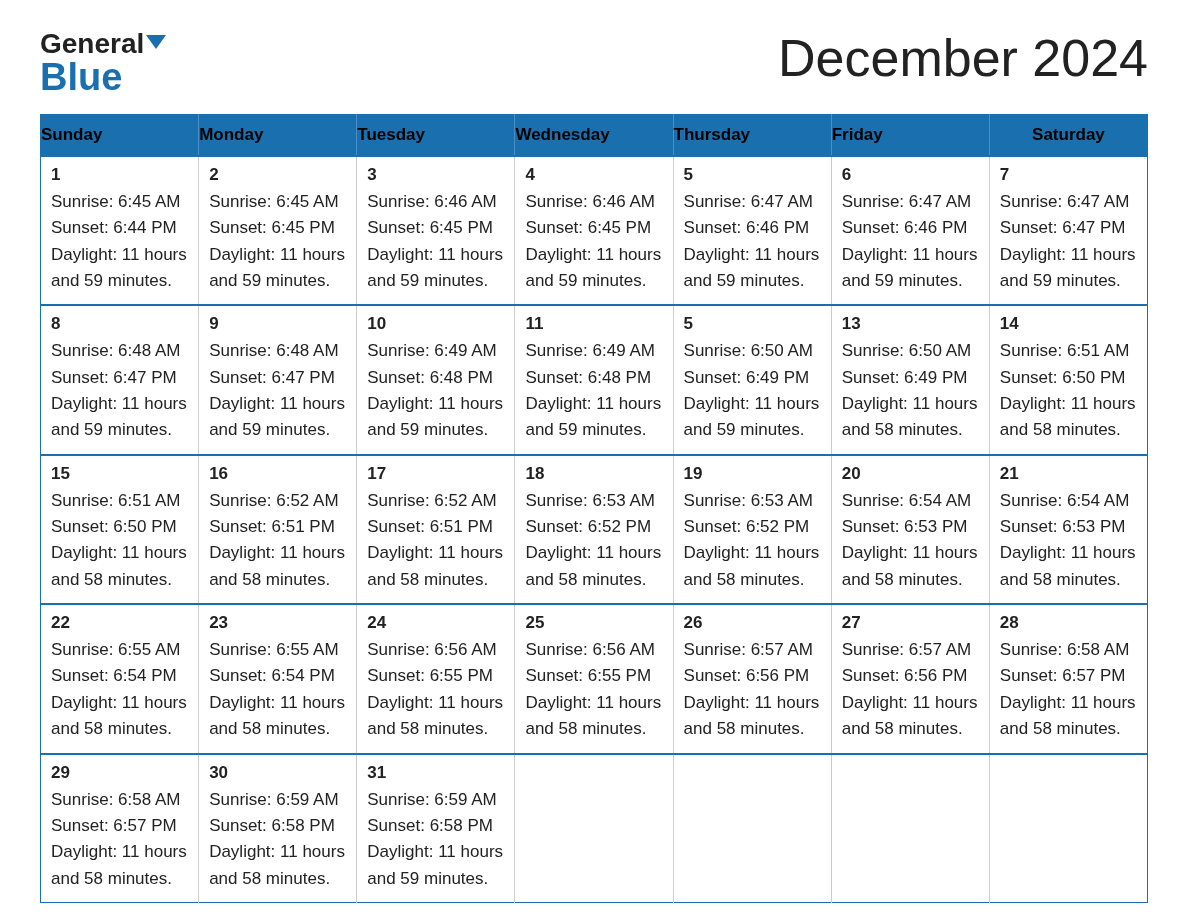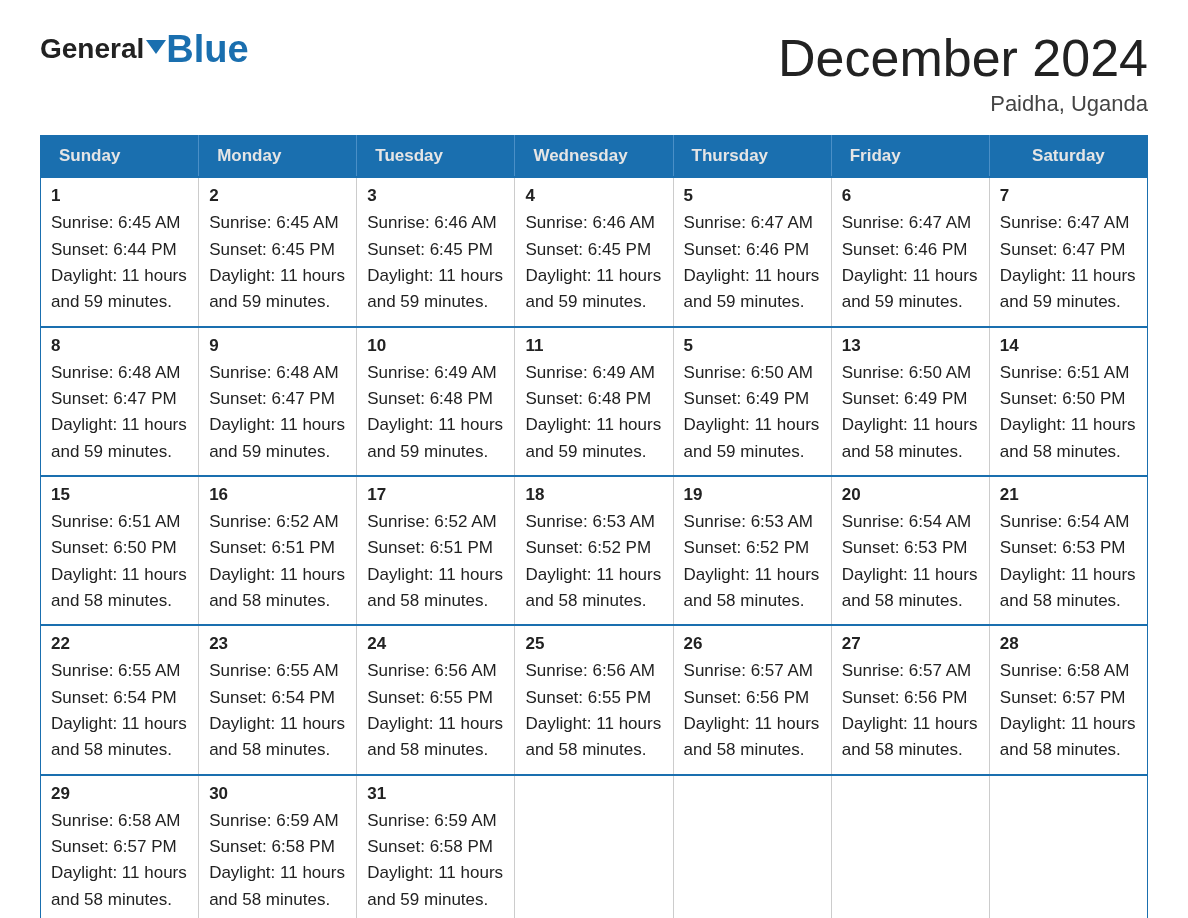--- a/index.html
+++ b/index.html
@@ -12,22 +12,22 @@
       min-height: 918px;
     }
     .header-area {
       display: flex;
       justify-content: space-between;
       align-items: flex-start;
       margin-bottom: 18px;
     }
     .logo {
       display: flex;
-      flex-direction: row;
-      align-items: center;
+      flex-direction: column;
+      align-items: flex-start;
     }
     .logo-text-general {
       font-size: 28px;
       font-weight: bold;
       color: #222;
       line-height: 1;
     }
     .logo-text-blue {
       font-size: 38px;
       font-weight: bold;
@@ -60,24 +60,24 @@
       color: #444;
       margin-top: 4px;
     }
     .calendar-table {
       width: 100%;
       border-collapse: collapse;
       border: 1.5px solid #1a6faf;
     }
     .calendar-table thead tr th {
       background-color: #1a6faf;
-      color: #e5e5e5;
+      color: #000000;
       font-size: 17px;
       font-weight: bold;
-      padding: 10px 18px;
+      padding: 10px 0;
       text-align: left;
       border-right: 1px solid #4a8fc7;
       margin-left: 36px;
     }
     .calendar-table thead tr th:last-child {
       border-right: none;
       text-align: center;
     }
     .calendar-table tbody tr td {
       vertical-align: top;
@@ -114,21 +114,20 @@
 <div class="header-area">
   <div class="logo">
     <div style="display:flex;align-items:center;">
       <span class="logo-text-general">General</span>
       <span class="logo-triangle"></span>
     </div>
     <span class="logo-text-blue">Blue</span>
   </div>
   <div class="title-area">
     <div class="month-title">December 2024</div>
-    <div class="location-title">Paidha, Uganda</div>
   </div>
 </div>
 
 <table class="calendar-table">
   <thead>
     <tr>
     <th>Sunday</th>
         <th>Monday</th>
         <th>Tuesday</th>
         <th>Wednesday</th>

